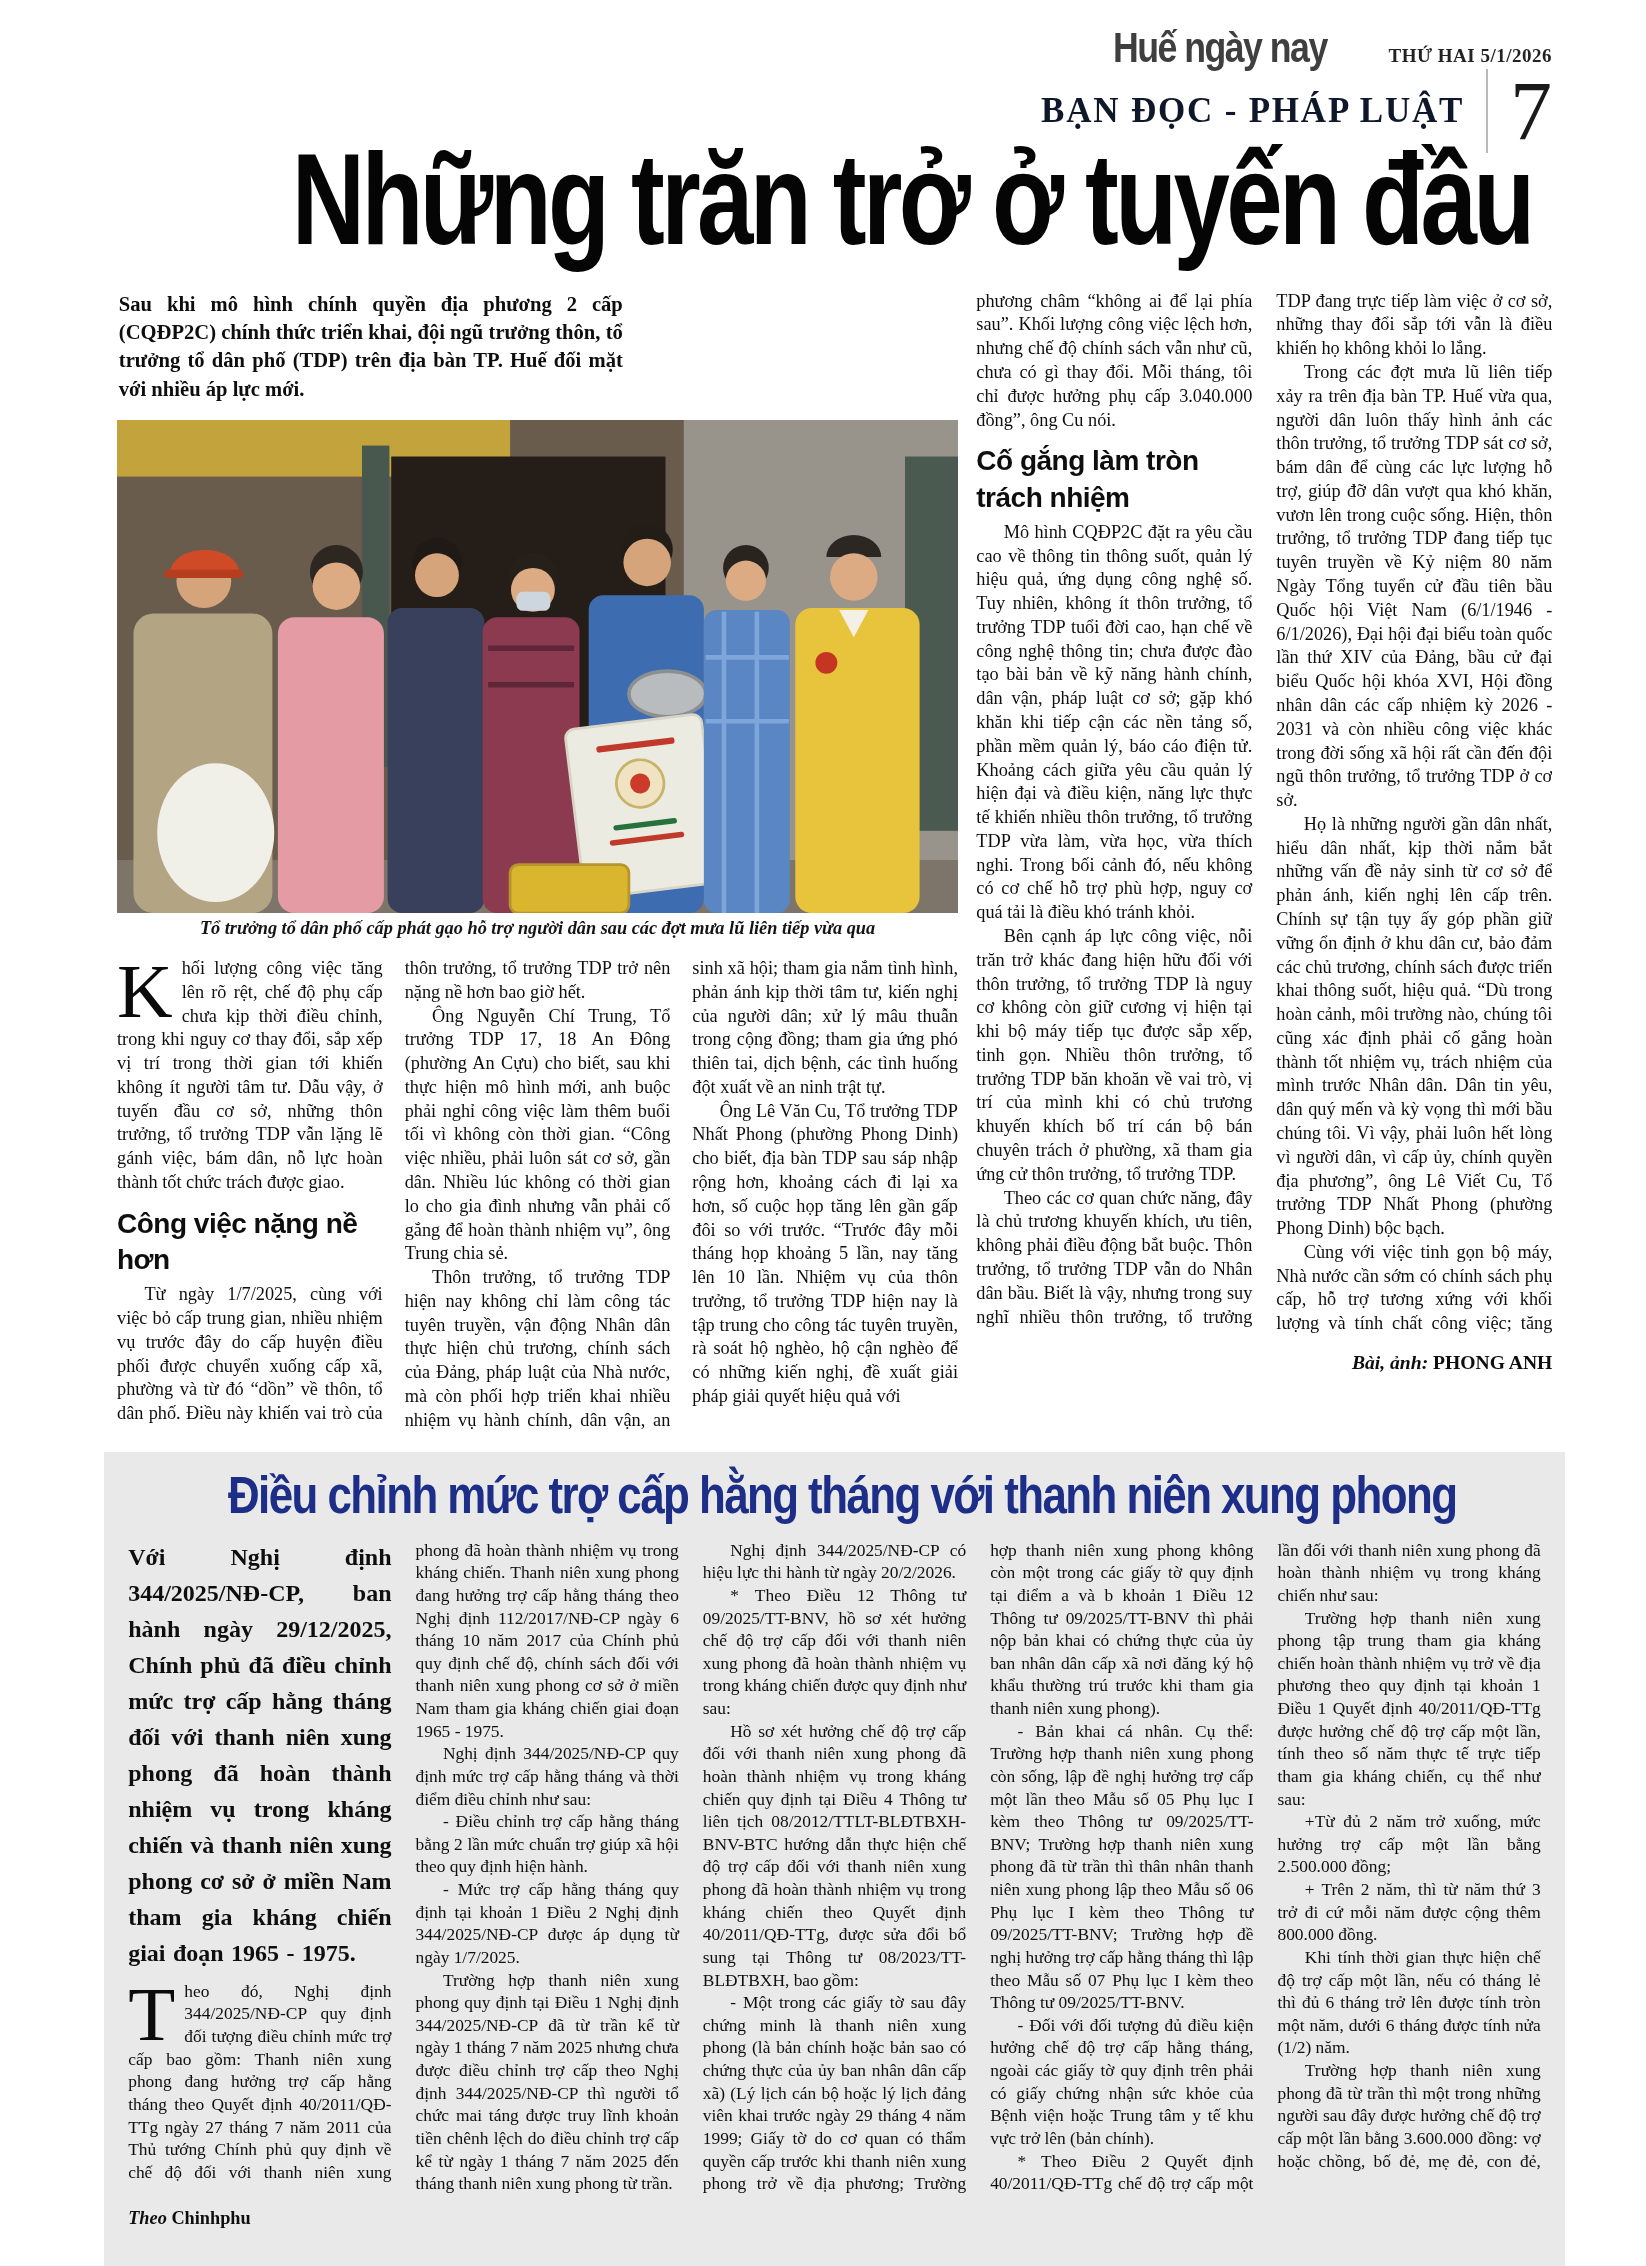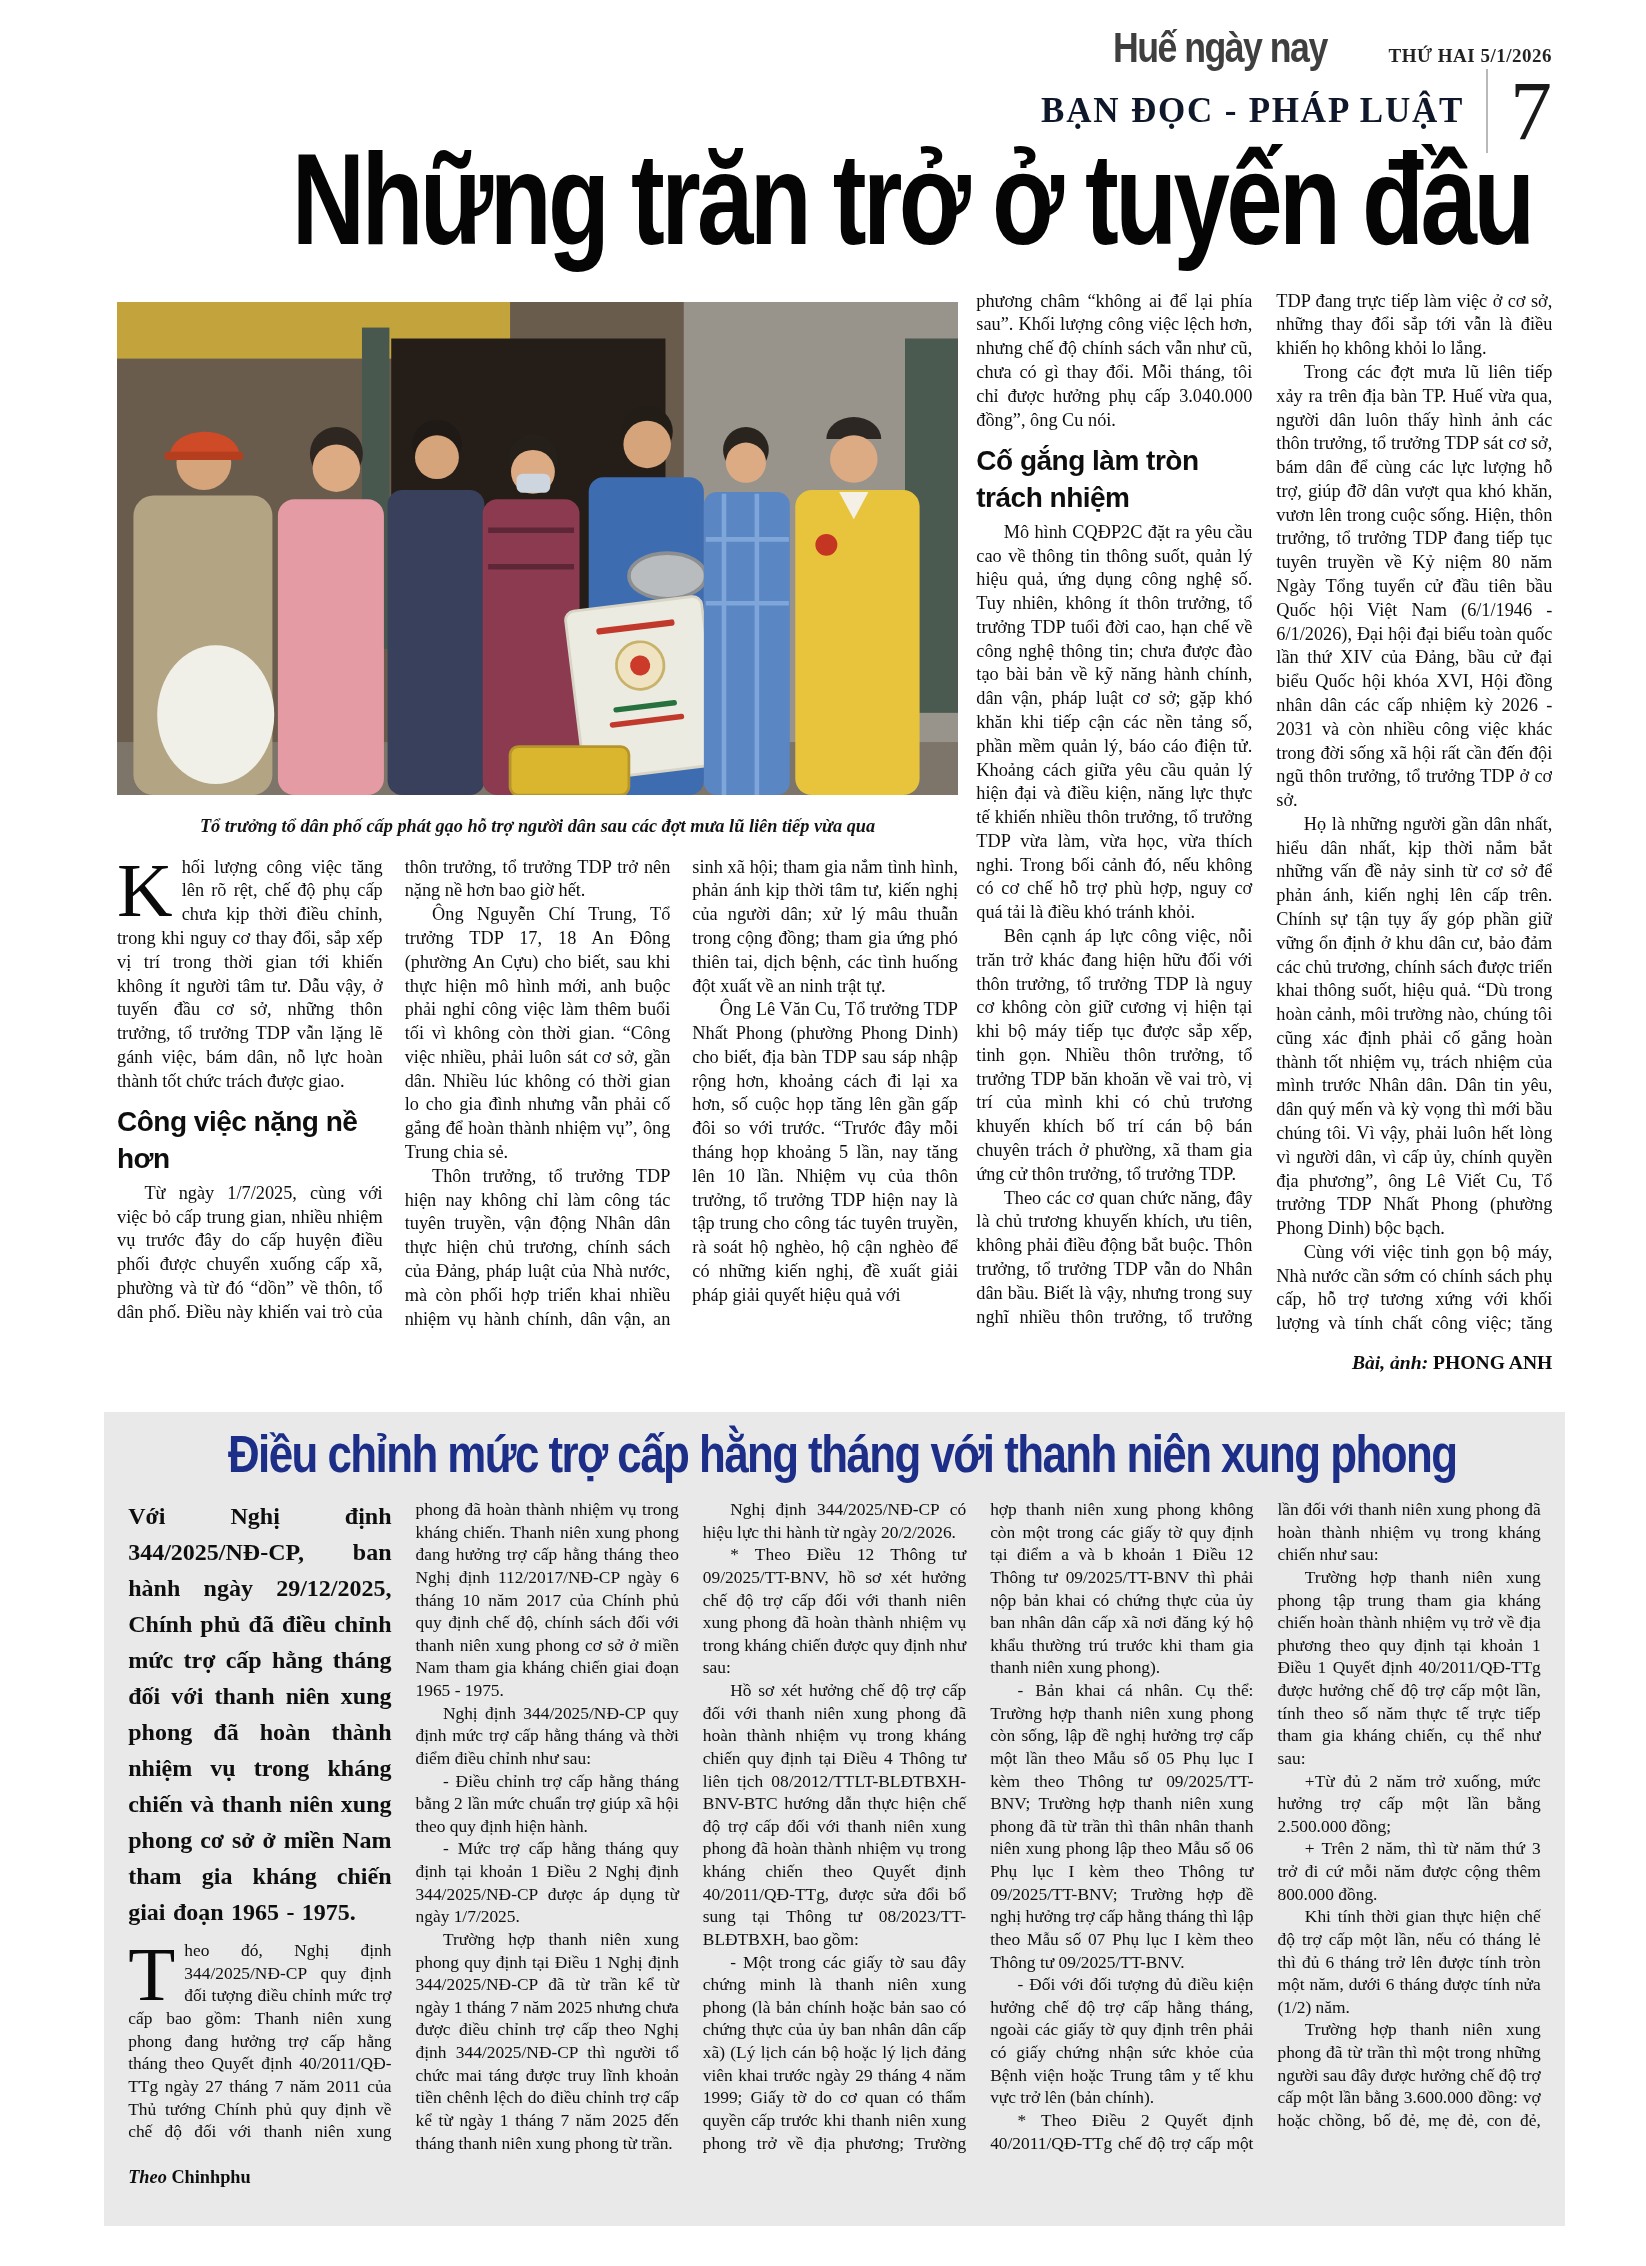--- a/index.html
+++ b/index.html
@@ -31,21 +31,21 @@
     font-family:"Liberation Sans","DejaVu Sans",sans-serif;font-weight:800;
     font-size:130px;line-height:1.02;letter-spacing:-4.6px;color:#050505;
   }
   .a1grid{display:grid;grid-template-columns:841px 576px;column-gap:18.3px;margin-top:20px;}
   .lead1{
     width:504px;font-size:20.6px;font-weight:700;line-height:1.38;
     text-align:justify;margin:3.7px 0 0 1.8px;
   }
   .photo-wrap{margin-top:16.4px;width:841px;height:493px;overflow:hidden;background:#6a5c4c;}
   .photo-wrap svg{display:block;width:100%;height:100%;}
-  .caption{margin-top:21px;text-align:center;font-size:18.3px;font-weight:700;font-style:italic;color:#141414;}
+  .caption{margin-top:5px;text-align:center;font-size:18.3px;font-weight:700;font-style:italic;color:#141414;}
 
   .cols3{margin-top:12.8px;column-count:3;column-gap:22px;height:477px;overflow:hidden;
          font-size:18.3px;line-height:1.3;}
   .cols2{column-count:2;column-gap:24px;height:1053px;overflow:hidden;
          font-size:18.3px;line-height:1.3;margin-top:3.7px;}
 
   .fl{margin:0;text-align:justify;text-indent:27.4px;}
   .fl.cont,.fl.drop,.fl.lead2,.fl.sub{text-indent:0;}
   .fl.sub{
     font-family:"Liberation Sans","DejaVu Sans",sans-serif;font-weight:800;
@@ -92,20 +92,21 @@
       <span class="pageno">7</span>
     </div>
   </div>
 
   <div class="headline1">
     <span>Những trăn trở ở tuyến đầu</span>
   </div>
 
   <div class="a1grid">
     <div>
+      <p class="lead1">Sau khi mô hình chính quyền địa phương 2 cấp (CQĐP2C) chính thức triển khai, đội ngũ trưởng thôn, tổ trưởng tổ dân phố (TDP) trên địa bàn TP. Huế đối mặt với nhiều áp lực mới.</p>
 
       <div class="photo-wrap">
         <svg viewBox="0 0 920 540" preserveAspectRatio="none">
           <rect width="920" height="540" fill="#6a5c4c"></rect>
           <rect x="0" y="0" width="430" height="62" fill="#c2a33c"></rect>
           <rect x="620" y="0" width="300" height="540" fill="#98948c"></rect>
           <rect x="300" y="40" width="300" height="330" fill="#241d18"></rect>
           <rect x="268" y="28" width="30" height="352" fill="#49584e"></rect>
           <rect x="862" y="40" width="58" height="410" fill="#4a5a50"></rect>
           <rect x="0" y="482" width="920" height="58" fill="#7d746a"></rect>

